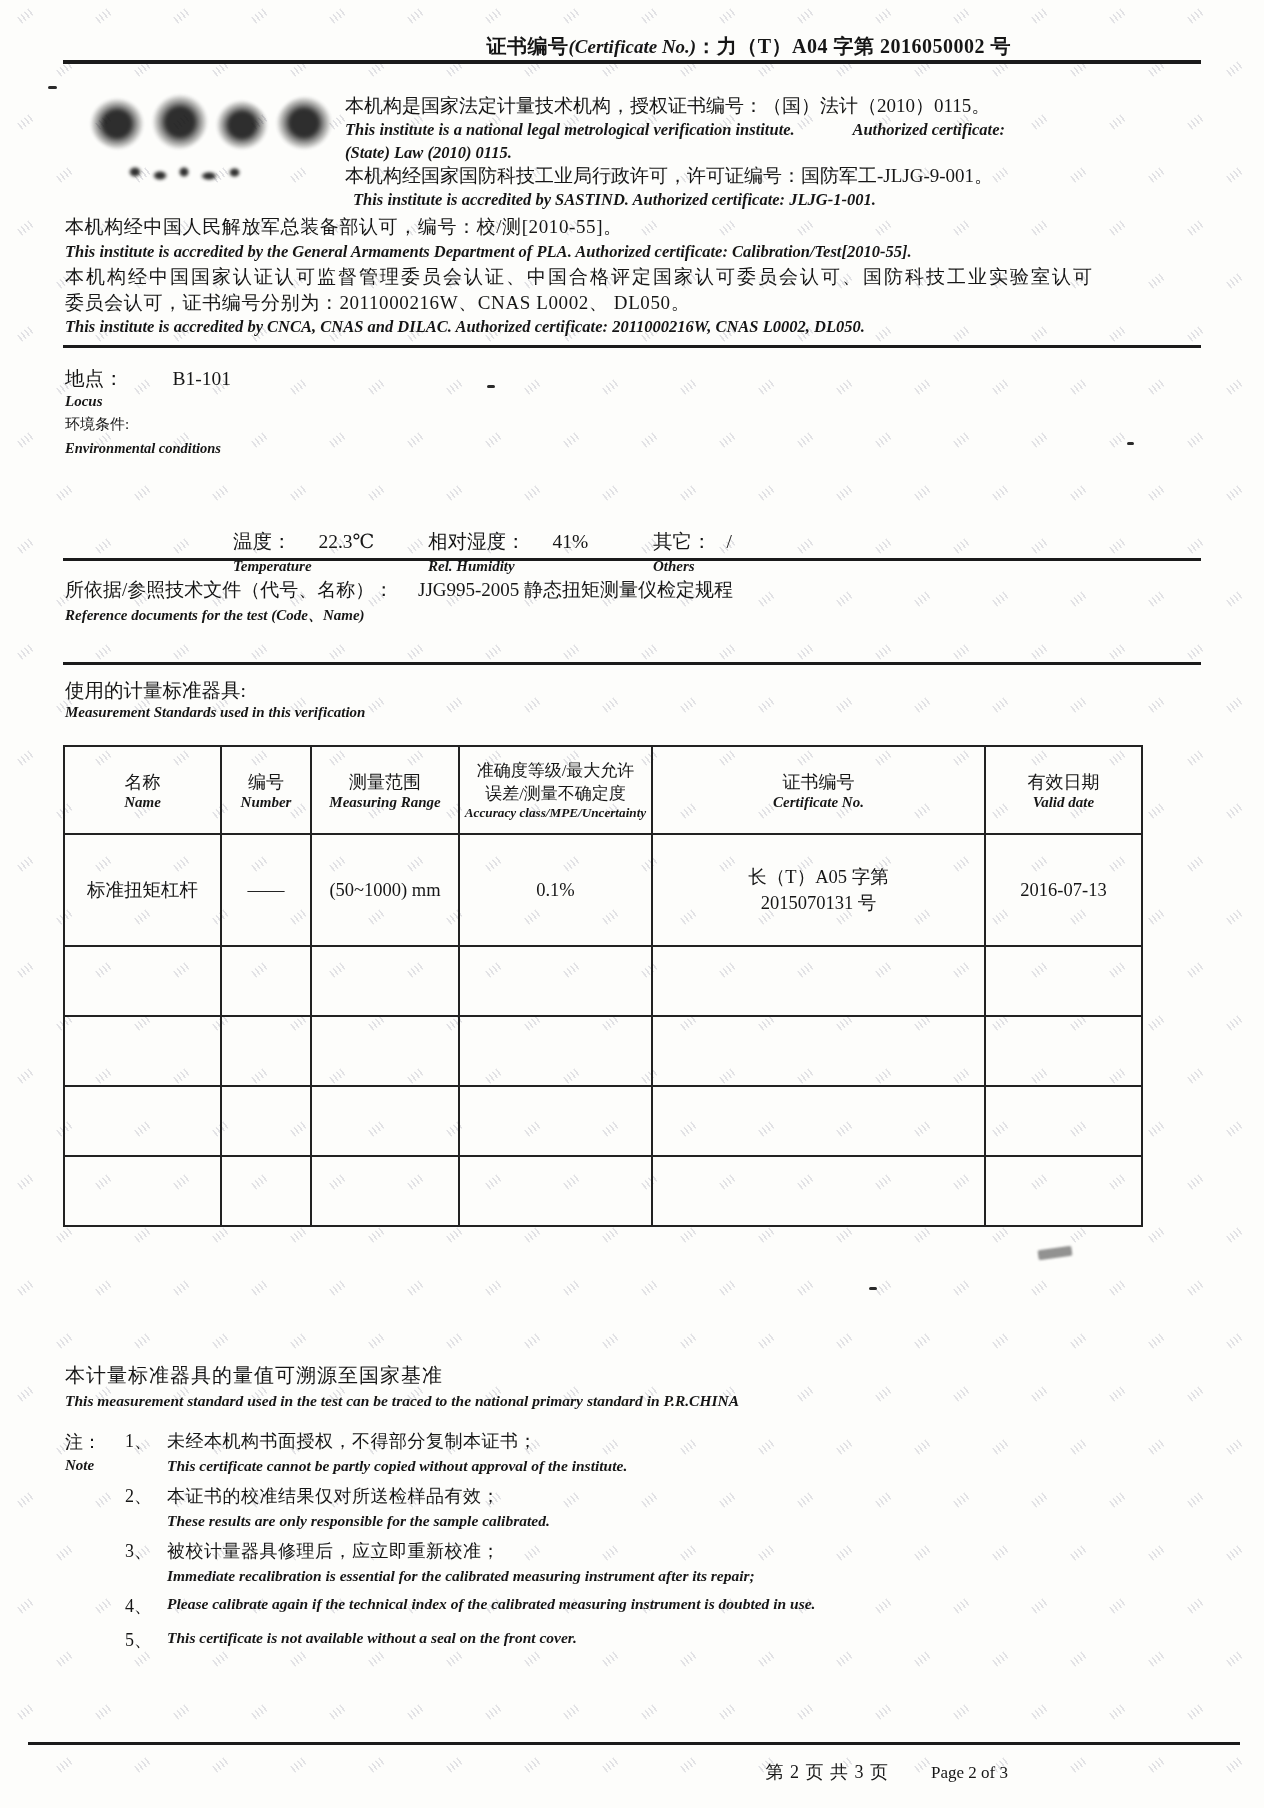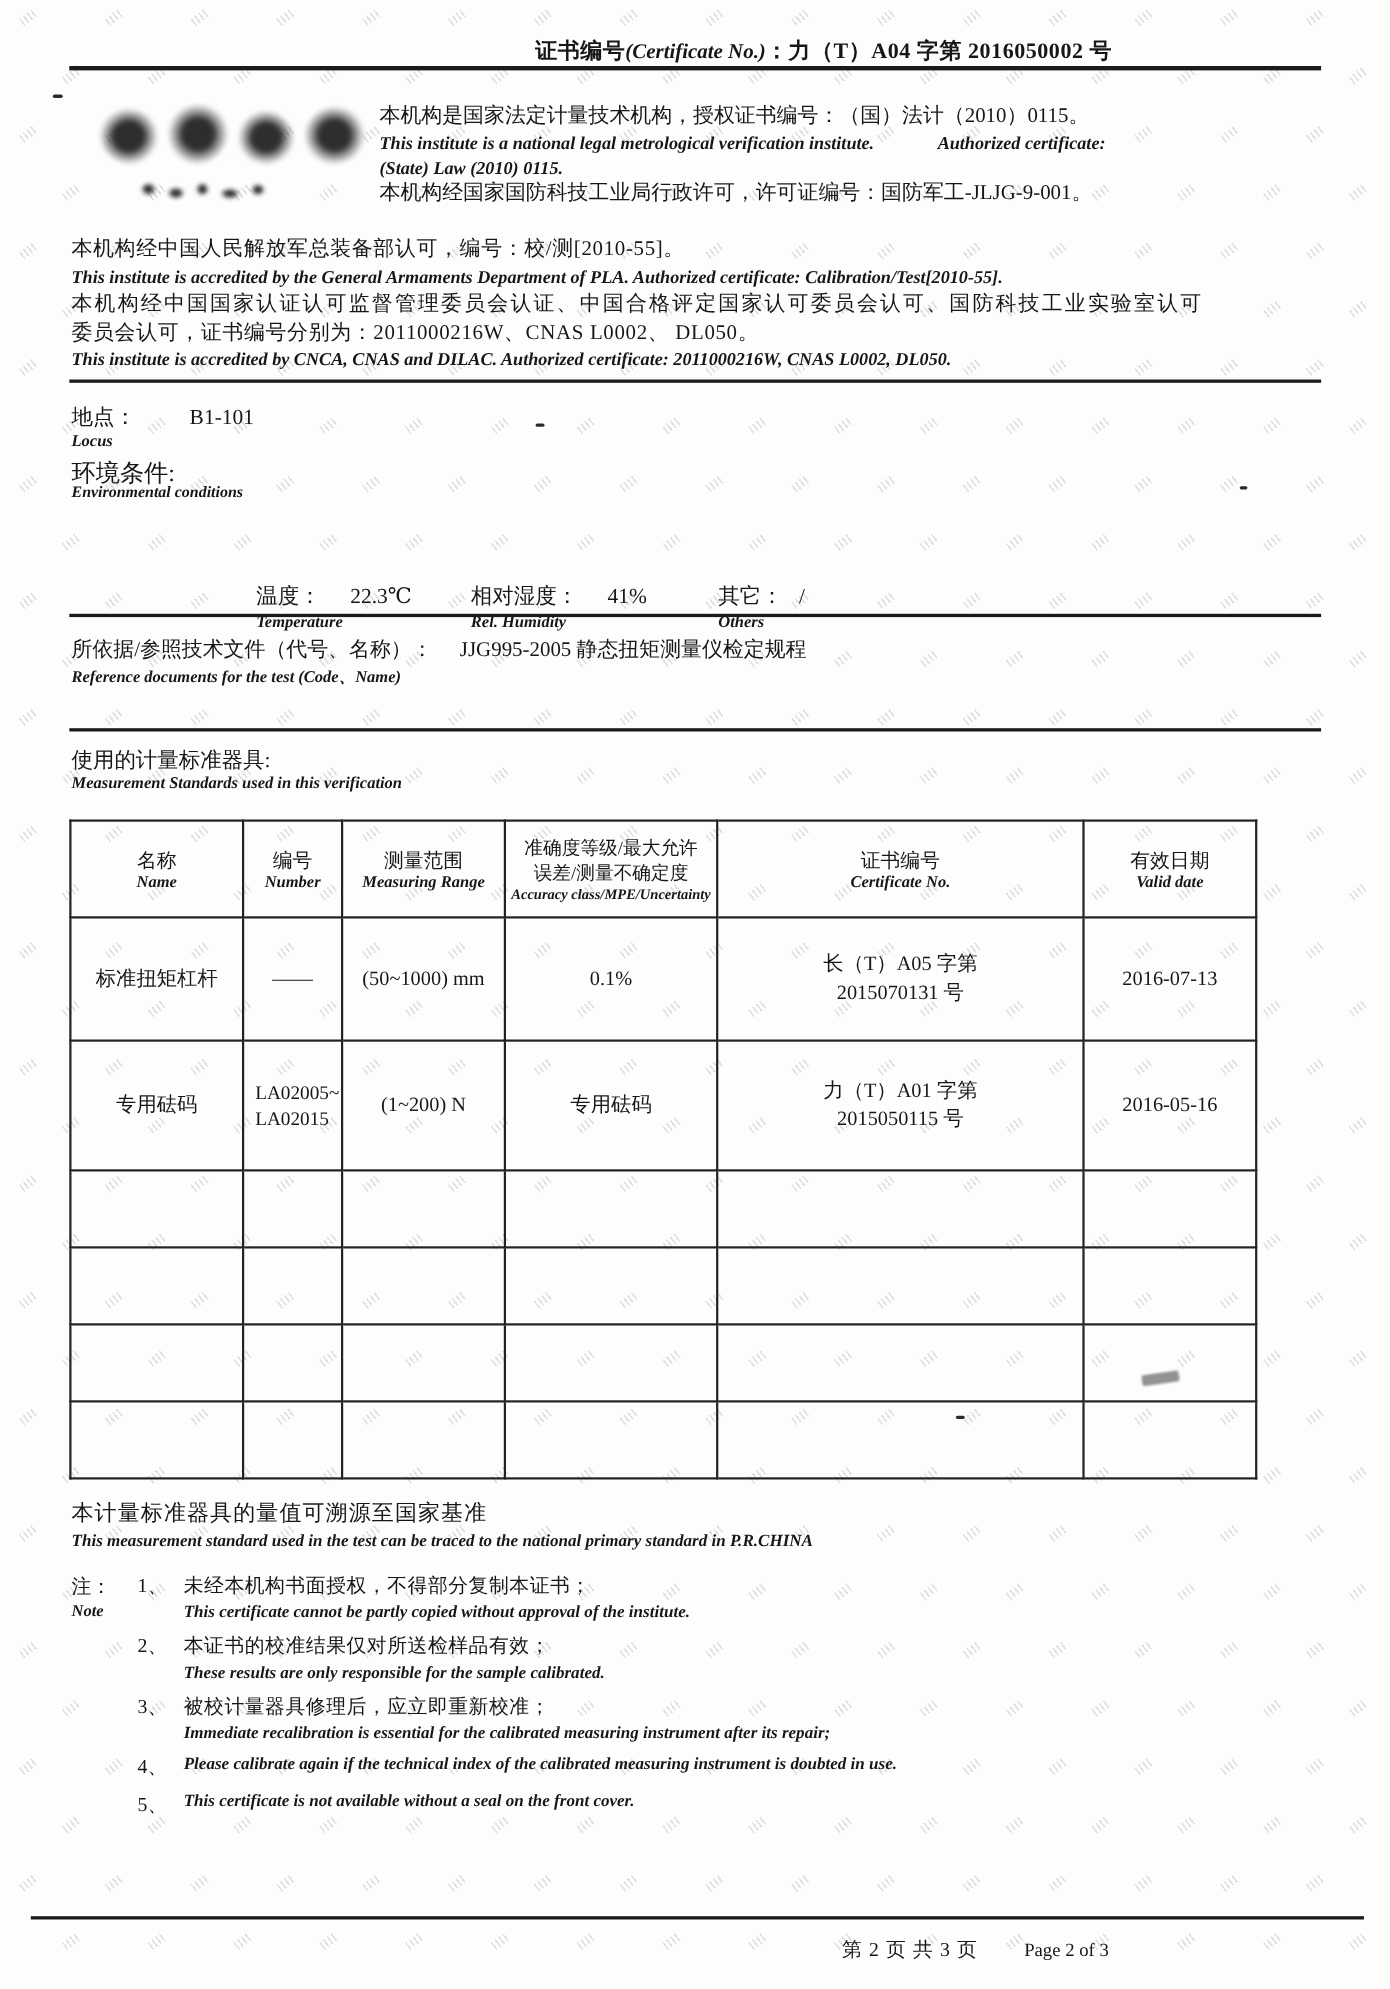--- a/index.html
+++ b/index.html
@@ -40,21 +40,21 @@
   .accred { position:absolute; left:65px; top:214px; width:1108px; }
   .accred .zh { font-size:19px; line-height:25.5px; letter-spacing:.6px; }
   .accred .en-line { font-size:16.5px; line-height:24.5px; }
 
   .rule-2 { top:345px; left:63px; width:1138px; height:2.5px; }
 
   
   .locus-row { position:absolute; left:65px; top:365px; font-size:19.5px; }
   .locus-row .val { margin-left:44px; }
   .locus-en { position:absolute; left:65px; top:393px; font-size:15px; }
-  .env-zh { position:absolute; left:65px; top:415px; font-size:22px; }
+  .env-zh { position:absolute; left:65px; top:415px; font-size:15px; }
   .env-en { position:absolute; left:65px; top:440px; font-size:14.5px; }
   .env-group { position:absolute; top:515px;margin-top:13px; }
   .env-group .line { font-size:19.5px; }
   .env-group .line .val { margin-left:22px; }
   .env-group .sub { font-size:15px; margin-top:3px; }
 
   .rule-3 { top:558px; left:63px; width:1138px; height:2.5px; }
 
   .ref-line { position:absolute; left:65px; top:577px; font-size:19px; }
   .ref-line .val { margin-left:20px; font-size:19px; }
@@ -675,20 +675,21 @@
   </div>
 
   <div class="intro">
     <div class="zh">本机构是国家法定计量技术机构，授权证书编号：（国）法计（2010）0115。</div>
     <div class="en-line en flex-between">
       <span>This institute is a national legal metrological verification institute.</span>
       <span>Authorized certificate:</span>
     </div>
     <div class="en-line en">(State) Law (2010) 0115.</div>
     <div class="zh">本机构经国家国防科技工业局行政许可，许可证编号：国防军工-JLJG-9-001。</div>
+    <div class="en-line en" style="margin-left:8px;">This institute is accredited by SASTIND. Authorized certificate: JLJG-1-001.</div>
   </div>
 
   <div class="accred">
     <div class="zh">本机构经中国人民解放军总装备部认可，编号：校/测[2010-55]。</div>
     <div class="en-line en">This institute is accredited by the General Armaments Department of PLA. Authorized certificate: Calibration/Test[2010-55].</div>
     <div class="zh" style="letter-spacing:2px;">本机构经中国国家认证认可监督管理委员会认证、中国合格评定国家认可委员会认可、国防科技工业实验室认可</div>
     <div class="zh">委员会认可，证书编号分别为：2011000216W、CNAS L0002、 DL050。</div>
     <div class="en-line en">This institute is accredited by CNCA, CNAS and DILAC. Authorized certificate: 2011000216W, CNAS L0002, DL050.</div>
   </div>
 
@@ -778,30 +779,20 @@
     <tbody>
       <tr class="row-data-1">
         <td>标准扭矩杠杆</td>
         <td>——</td>
         <td>(50~1000) mm</td>
         <td>0.1%</td>
         <td class="pre">长（T）A05 字第
 2015070131 号</td>
         <td>2016-07-13</td>
       </tr>
-      <tr class="row-data-2">
-        <td>专用砝码</td>
-        <td class="pre cell-number-left">LA02005~
-LA02015</td>
-        <td>(1~200) N</td>
-        <td>专用砝码</td>
-        <td class="pre">力（T）A01 字第
-2015050115 号</td>
-        <td>2016-05-16</td>
-      </tr>
       <tr class="row-empty">
         <td></td>
           <td></td>
           <td></td>
         <td></td>
           <td></td>
           <td></td>
       </tr>
       <tr class="row-empty">
         <td></td>

